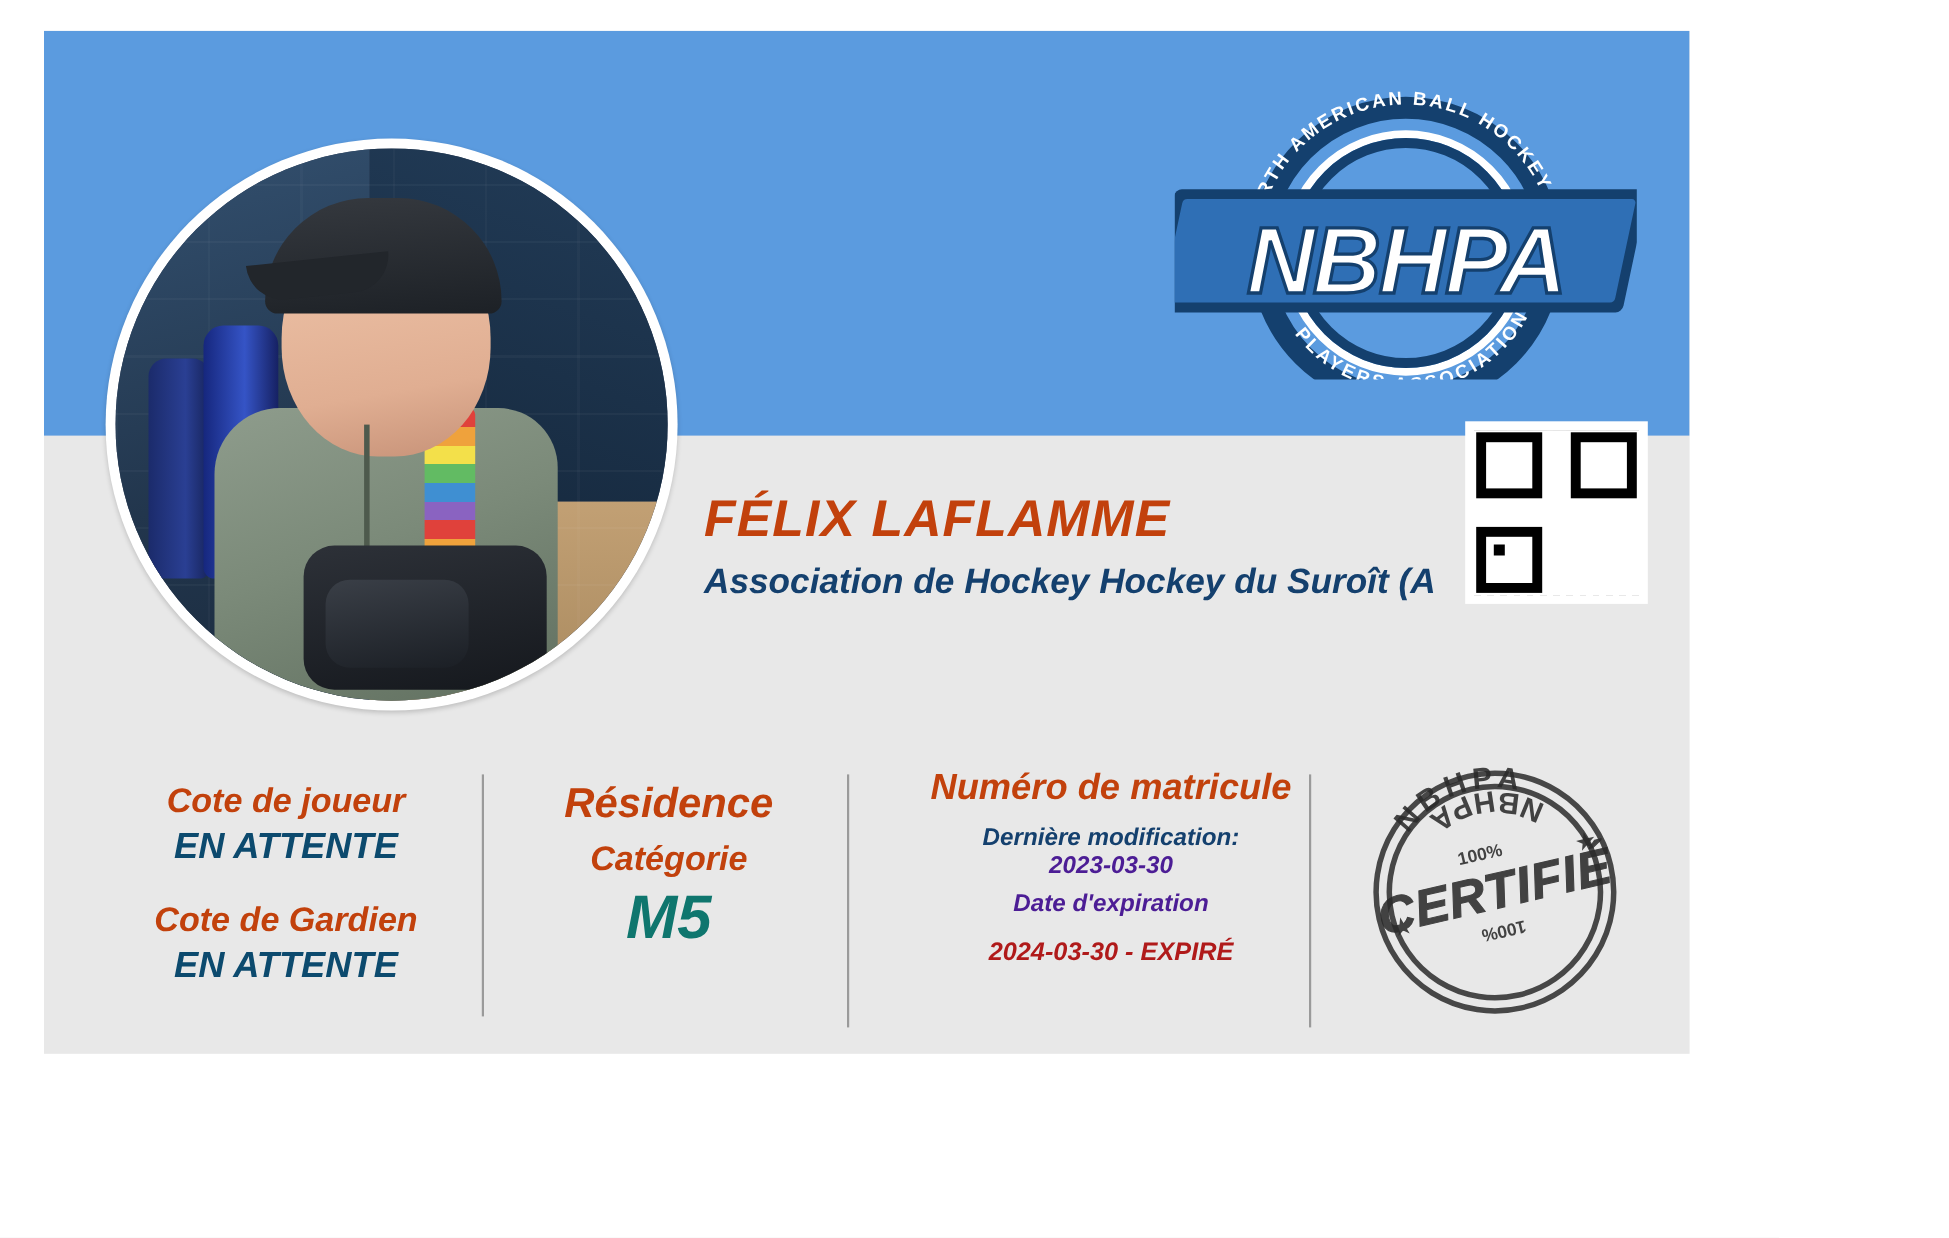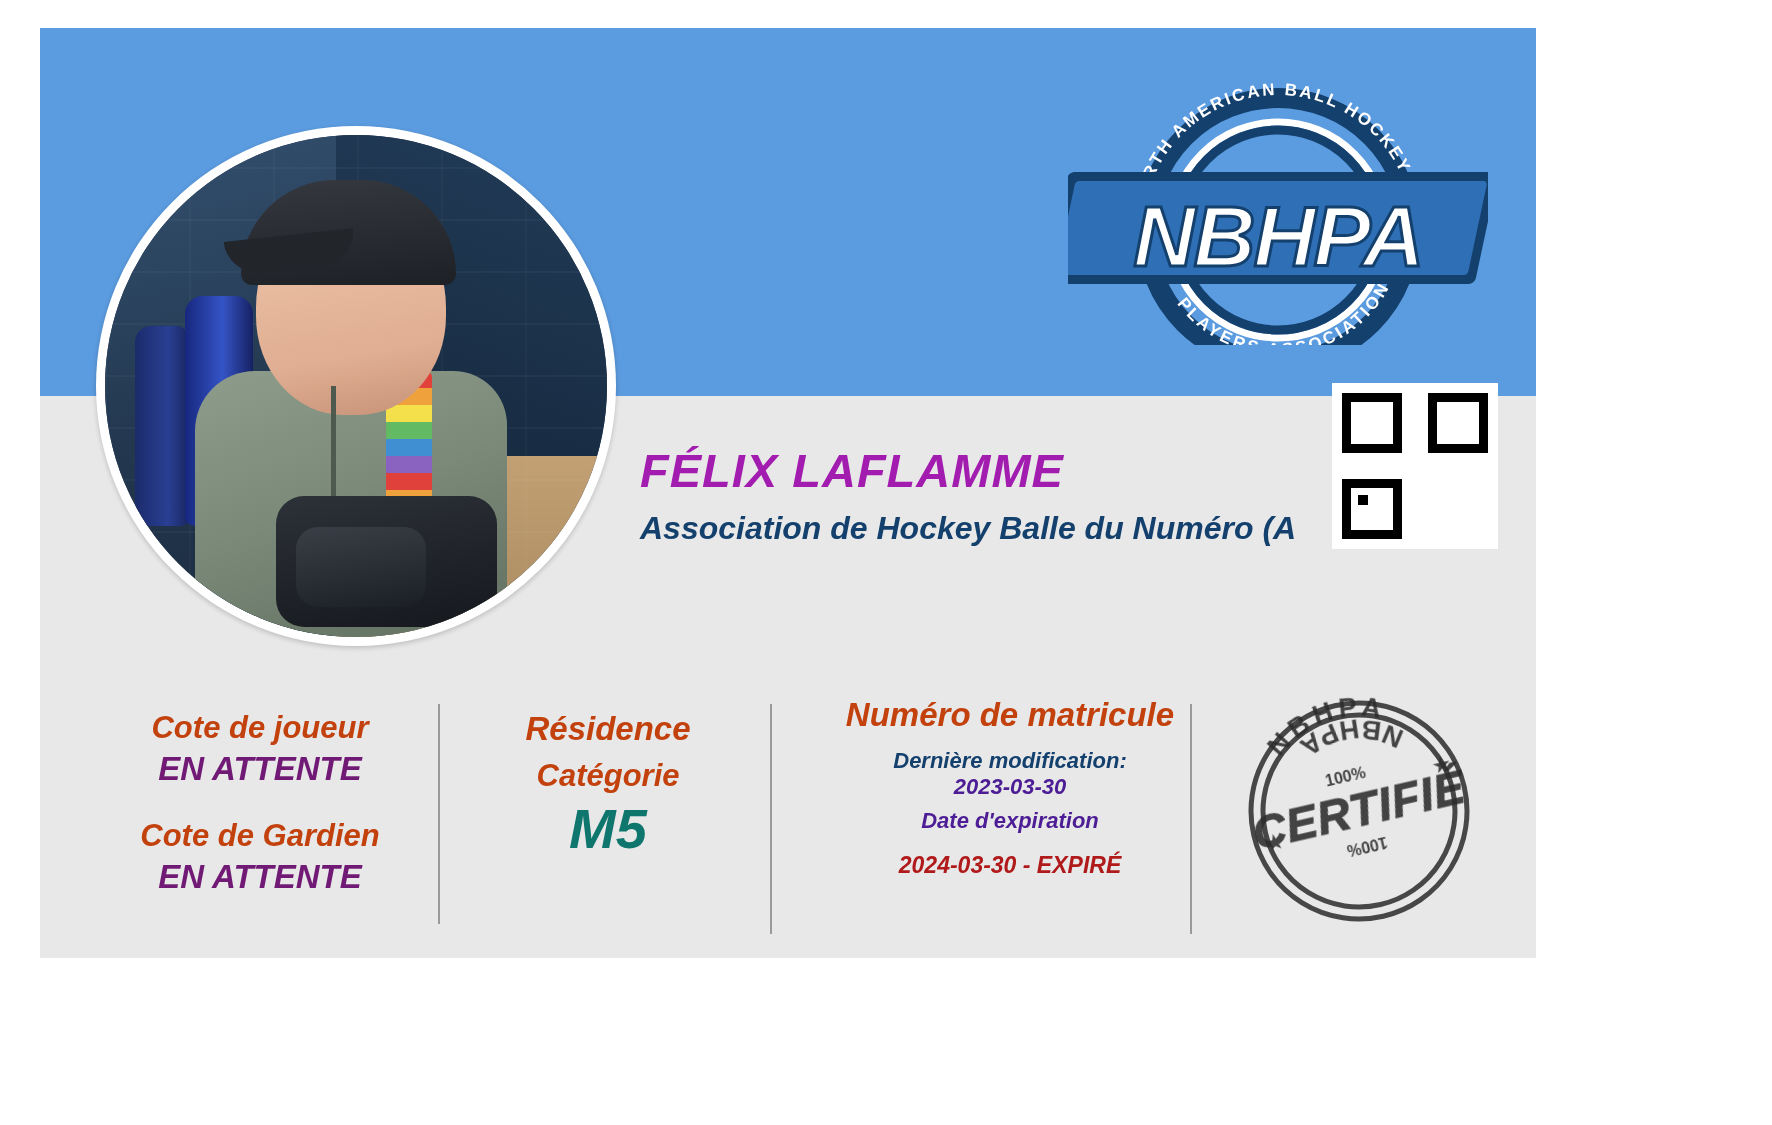--- a/index.html
+++ b/index.html
@@ -106,21 +106,21 @@
 
   
   .name {
     position: absolute;
     left: 600px;
     top: 415px;
     font-size: 47px;
     font-weight: bold;
     font-style: italic;
     letter-spacing: 1px;
-    color: #a21caf;
+    color: #c2410c;
     white-space: nowrap;
   }
   .club {
     position: absolute;
     left: 600px;
     top: 482px;
     font-size: 32px;
     font-weight: bold;
     font-style: italic;
     color: #14406e;
@@ -175,34 +175,34 @@
     width: 2px;
     background: #9a9a9a;
   }
 
   .lbl {
     color: #c2410c;
     font-weight: bold;
     font-style: italic;
   }
   .val {
-    color: #701a75;
+    color: #0c4a6e;
     font-weight: bold;
     font-style: italic;
   }
 
   
   .c1 { left: 60px; top: 42px; width: 320px; }
   .c1 .lbl { font-size: 31px; }
   .c1 .val { font-size: 33px; margin-top: 4px; }
   .c1 .gap { height: 30px; }
 
   
   .c2 { left: 418px; top: 42px; width: 300px; }
-  .c2 .lbl { font-size: 33px; }
+  .c2 .lbl { font-size: 38px; }
   .c2 .res { font-size: 26px; color:#14406e; font-weight:bold; font-style:italic; margin-top: 6px; }
   .c2 .lbl2 { font-size: 31px; margin-top: 10px; }
   .c2 .cat { font-size: 56px; color:#0f766e; font-weight:bold; font-style:italic; margin-top: 2px; }
 
   
   .c3 { left: 760px; top: 28px; width: 420px; text-align: center; }
   .c3 .lbl { font-size: 33px; }
   .c3 .mat { font-size: 52px; color:#14406e; font-weight:bold; font-style:italic; margin-top: 2px; }
   .c3 .sm { font-size: 22px; color:#14406e; font-weight:bold; font-style:italic; margin-top: 14px; }
   .c3 .smv { font-size: 22px; color:#4c1d95; font-weight:bold; font-style:italic; }
@@ -260,21 +260,21 @@
       <div class="ph-head"></div>
       <div class="ph-cap"></div>
       <div class="ph-brim"></div>
       <div class="ph-zip"></div>
       <div class="ph-glove"></div>
       <div class="ph-glove2"></div>
     </div>
   </div>
 
   <div class="name">FÉLIX  LAFLAMME</div>
-  <div class="club">Association de Hockey Balle du Numéro (A</div>
+  <div class="club">Association de Hockey Hockey du Suroît (A</div>
 
   <div class="qr-box">
     <div class="qr">
         <span class="eye3"></span>
       </div>
   </div>
 
   <div class="info">
 
     <div class="col c1">

